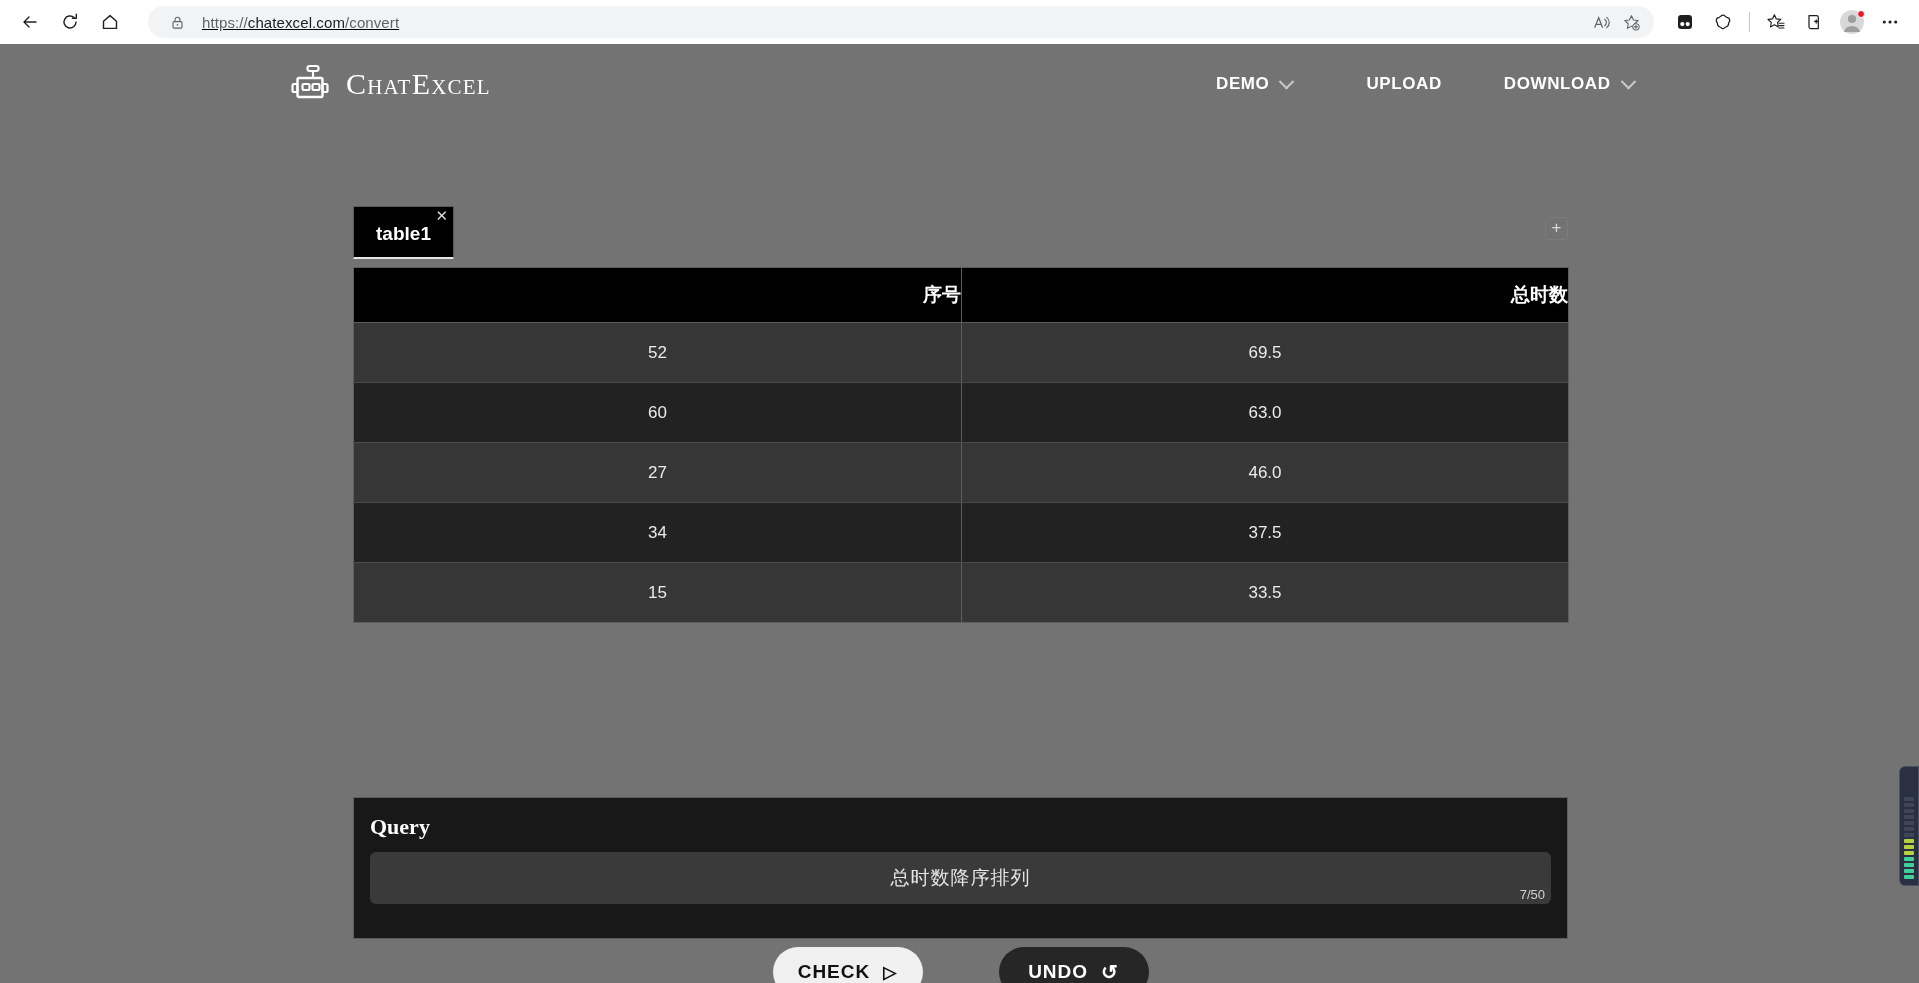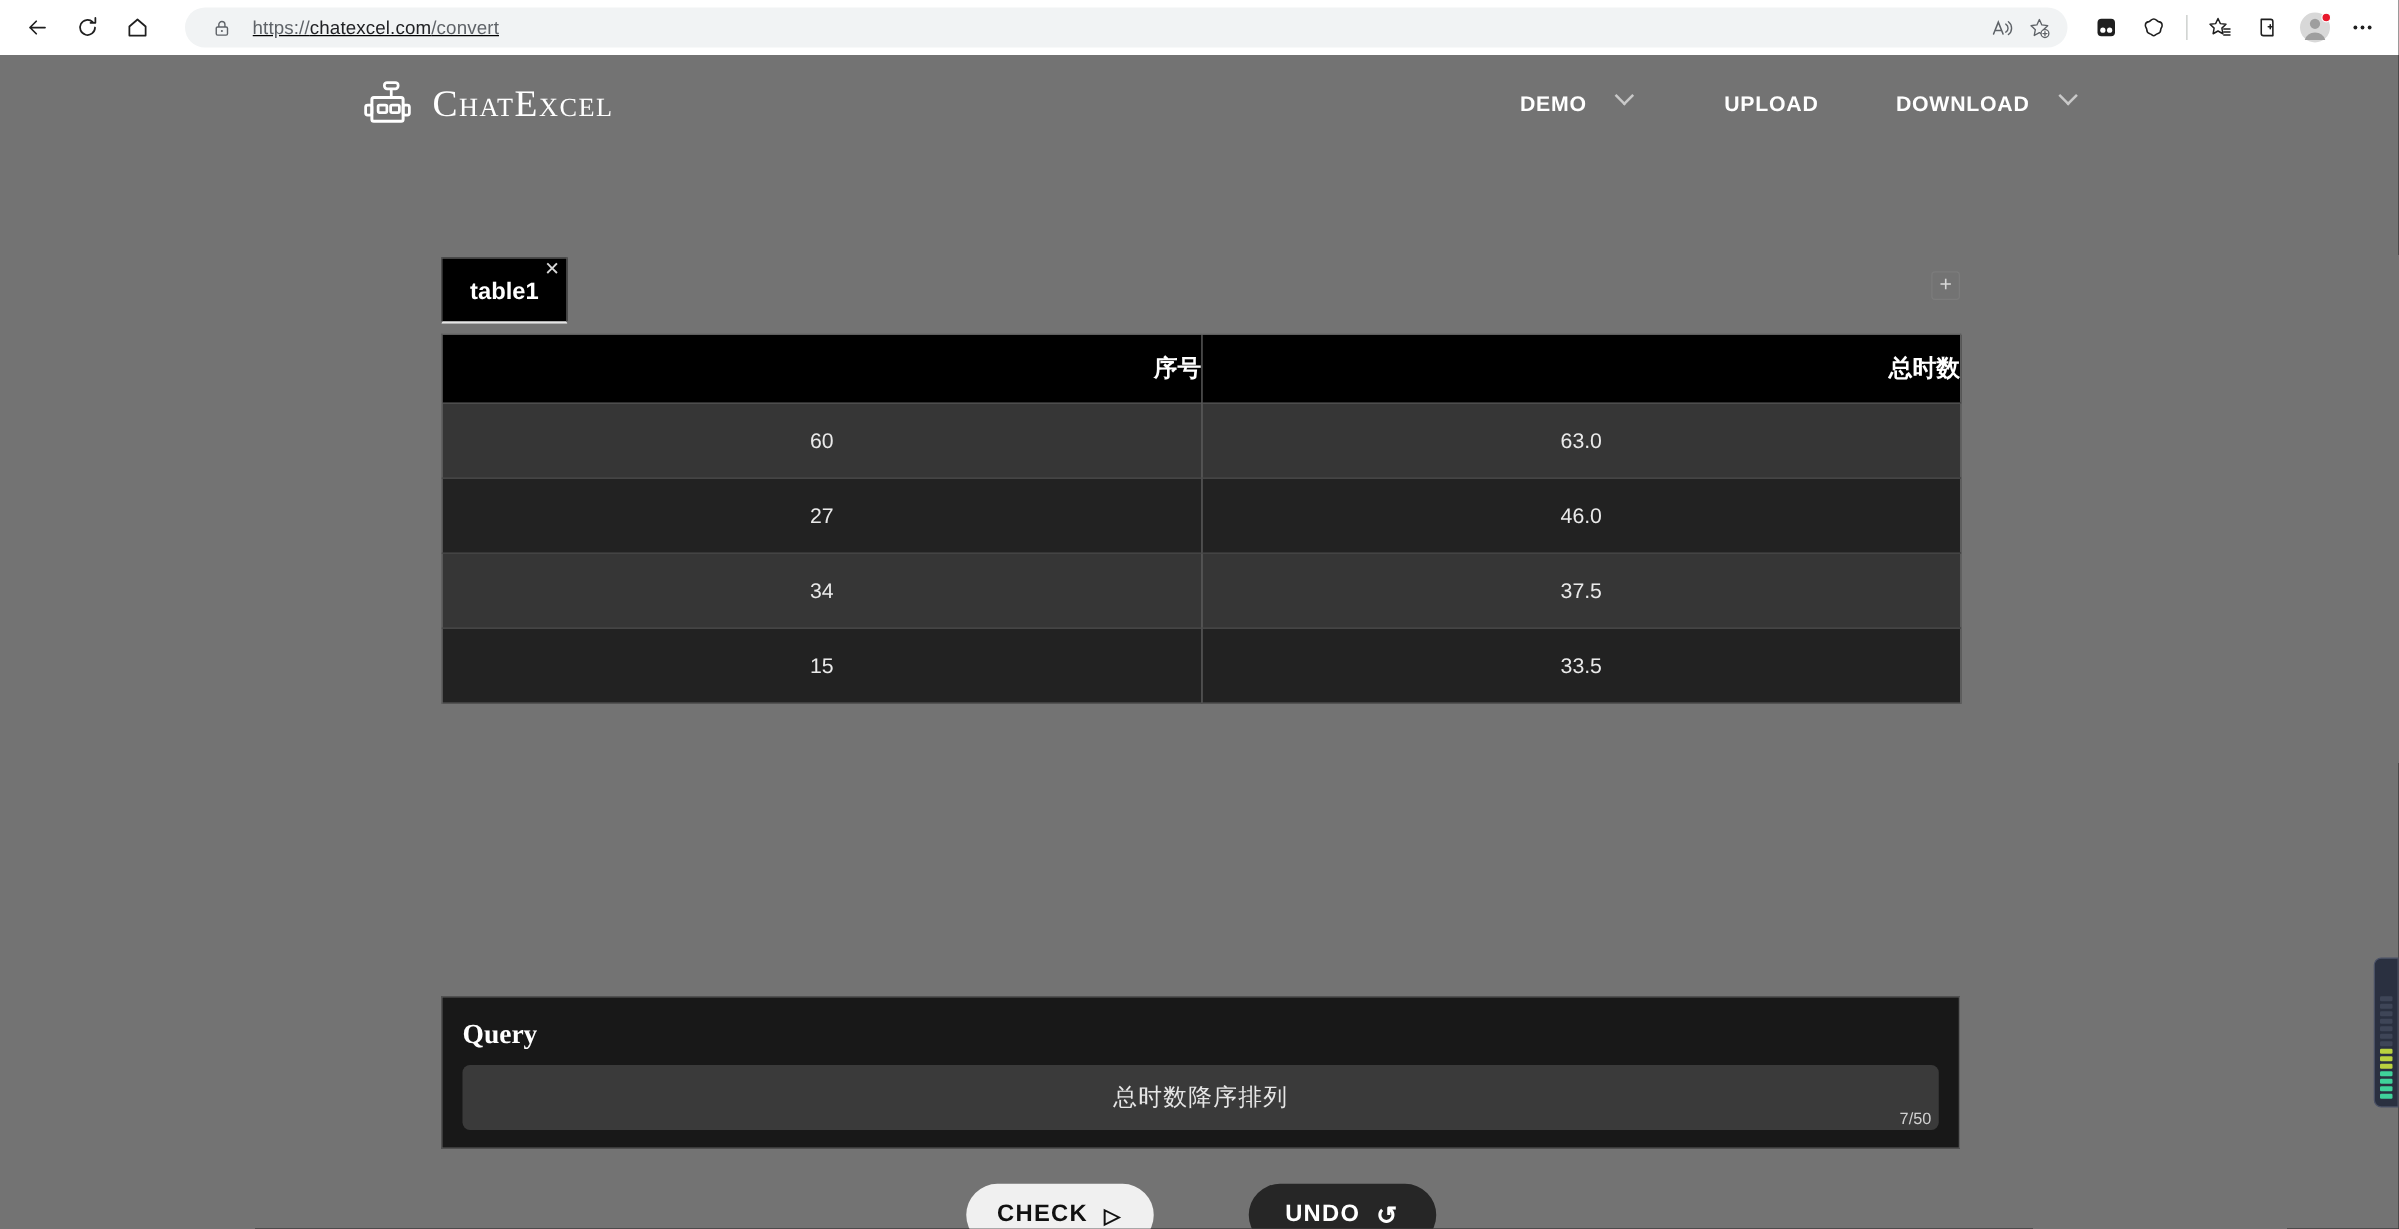--- a/index.html
+++ b/index.html
@@ -113,21 +113,22 @@
     position: absolute;
     left: 1196px;
     top: 0;
     height: 80px;
     display: flex;
     align-items: center;
     gap: 0;
   }
   .nav-item {
     display: flex;
-    gap: 25px;
+    align-items: center;
+    gap: 12px;
     color: #ffffff;
     font-size: 17px;
     font-weight: bold;
     letter-spacing: 0.6px;
     padding: 0 20px;
     cursor: default;
   }
   .nav-item:nth-child(2) { margin-left: 34px; }
   .nav-item:nth-child(3) { margin-left: 22px; }
   .chev {
@@ -221,21 +222,21 @@
   #data-table tbody tr:last-child td { border-bottom: none; }
   #data-table col.c1 { width: 608px; }
   #data-table col.c2 { width: 607px; }
 
   
   #query-panel {
     position: absolute;
     left: 353px;
     top: 753px;
     width: 1215px;
-    height: 122px;
+    height: 142px;
     border: 1px solid #5e5e5e;
     background: #181818;
     padding: 16px 16px 0 16px;
   }
   #query-label {
     color: #ffffff;
     font-family: "Liberation Serif", serif;
     font-size: 22px;
     font-weight: bold;
     margin-bottom: 12px;
@@ -463,20 +464,24 @@
         <col class="c2">
       </colgroup>
     <thead>
       <tr>
         <th>序号</th>
         <th>总时数</th>
       </tr>
     </thead>
     <tbody id="table-body">
         <tr>
+          <td>52</td>
+          <td>69.5</td>
+        </tr>
+        <tr>
           <td>60</td>
           <td>63.0</td>
         </tr>
         <tr>
           <td>27</td>
           <td>46.0</td>
         </tr>
         <tr>
           <td>34</td>
           <td>37.5</td>

